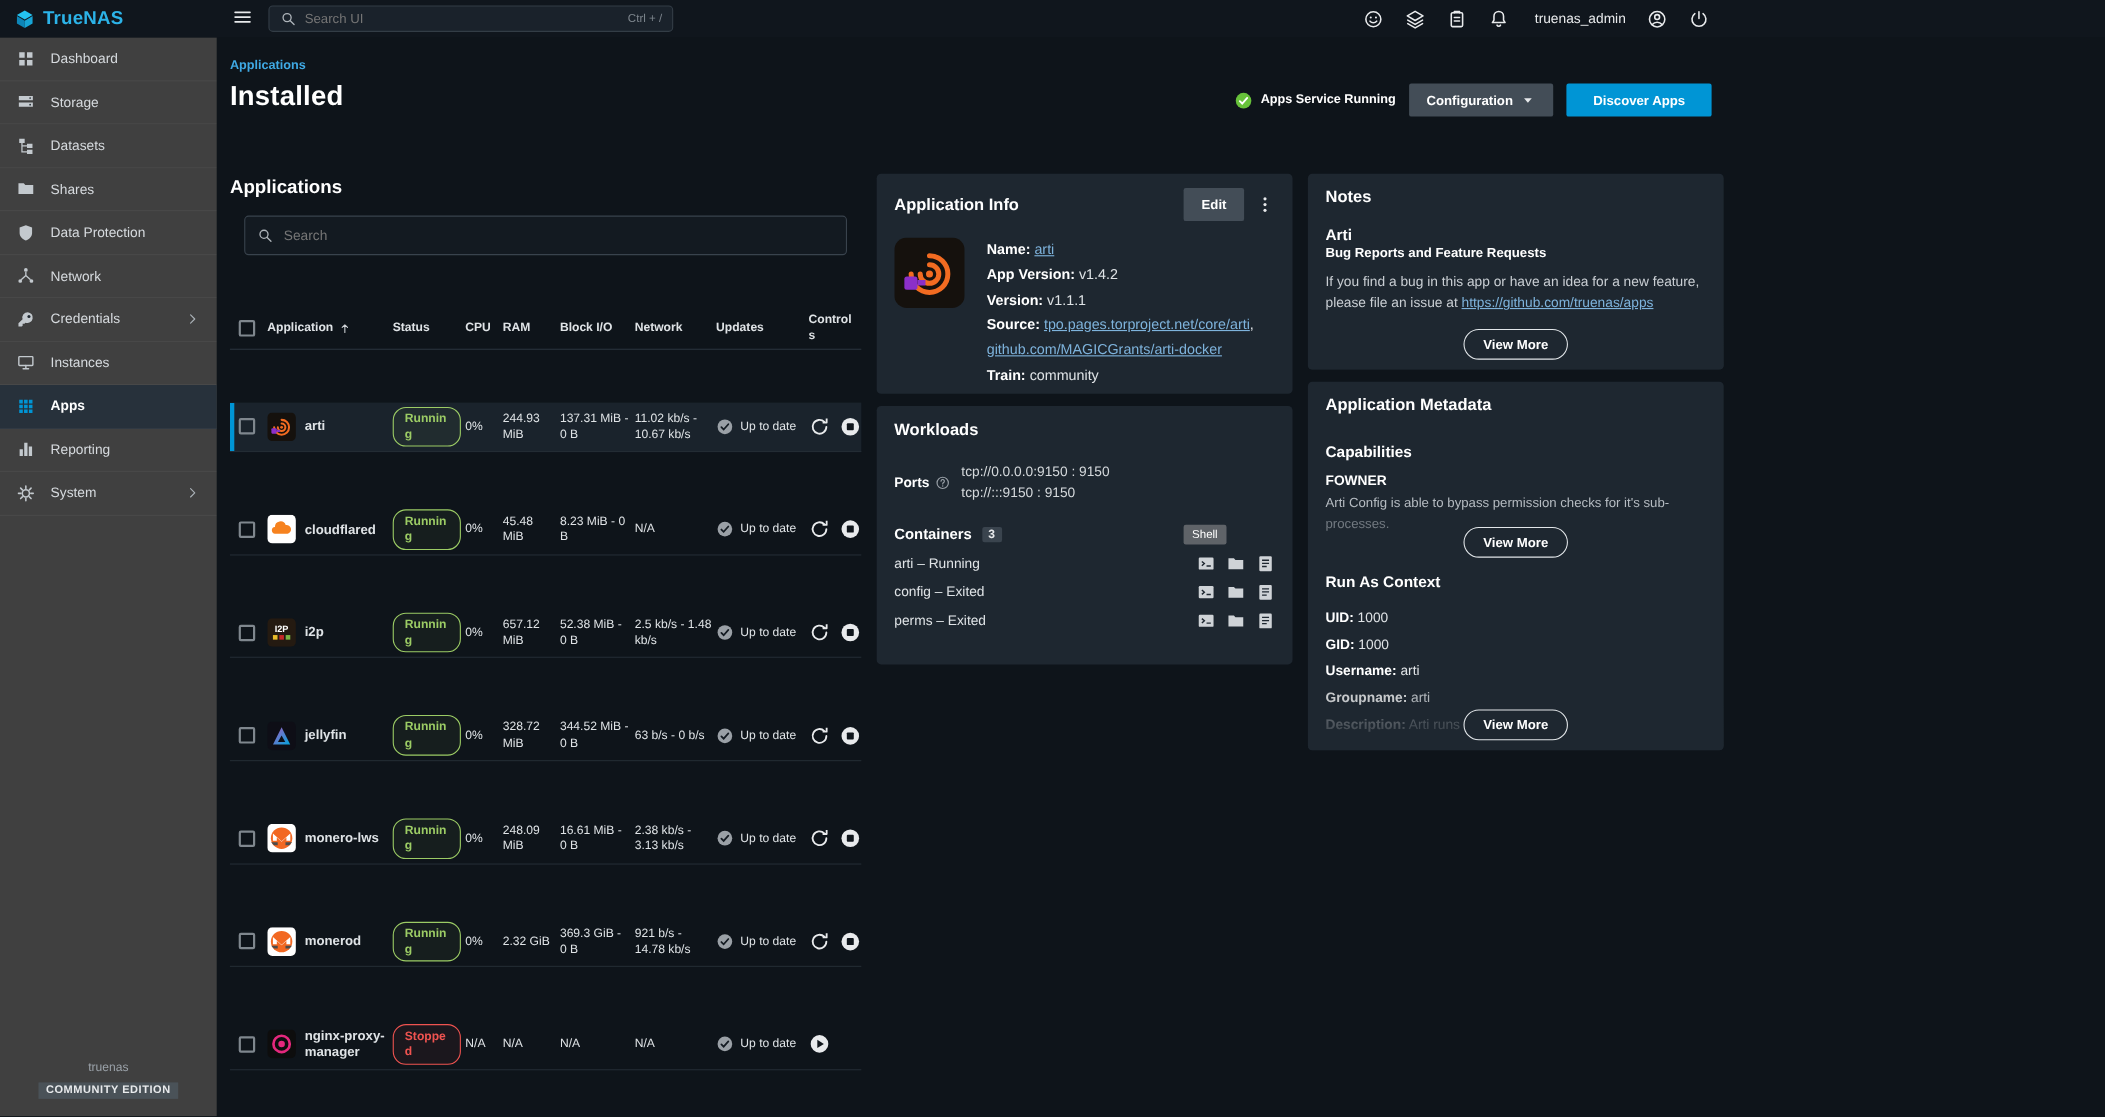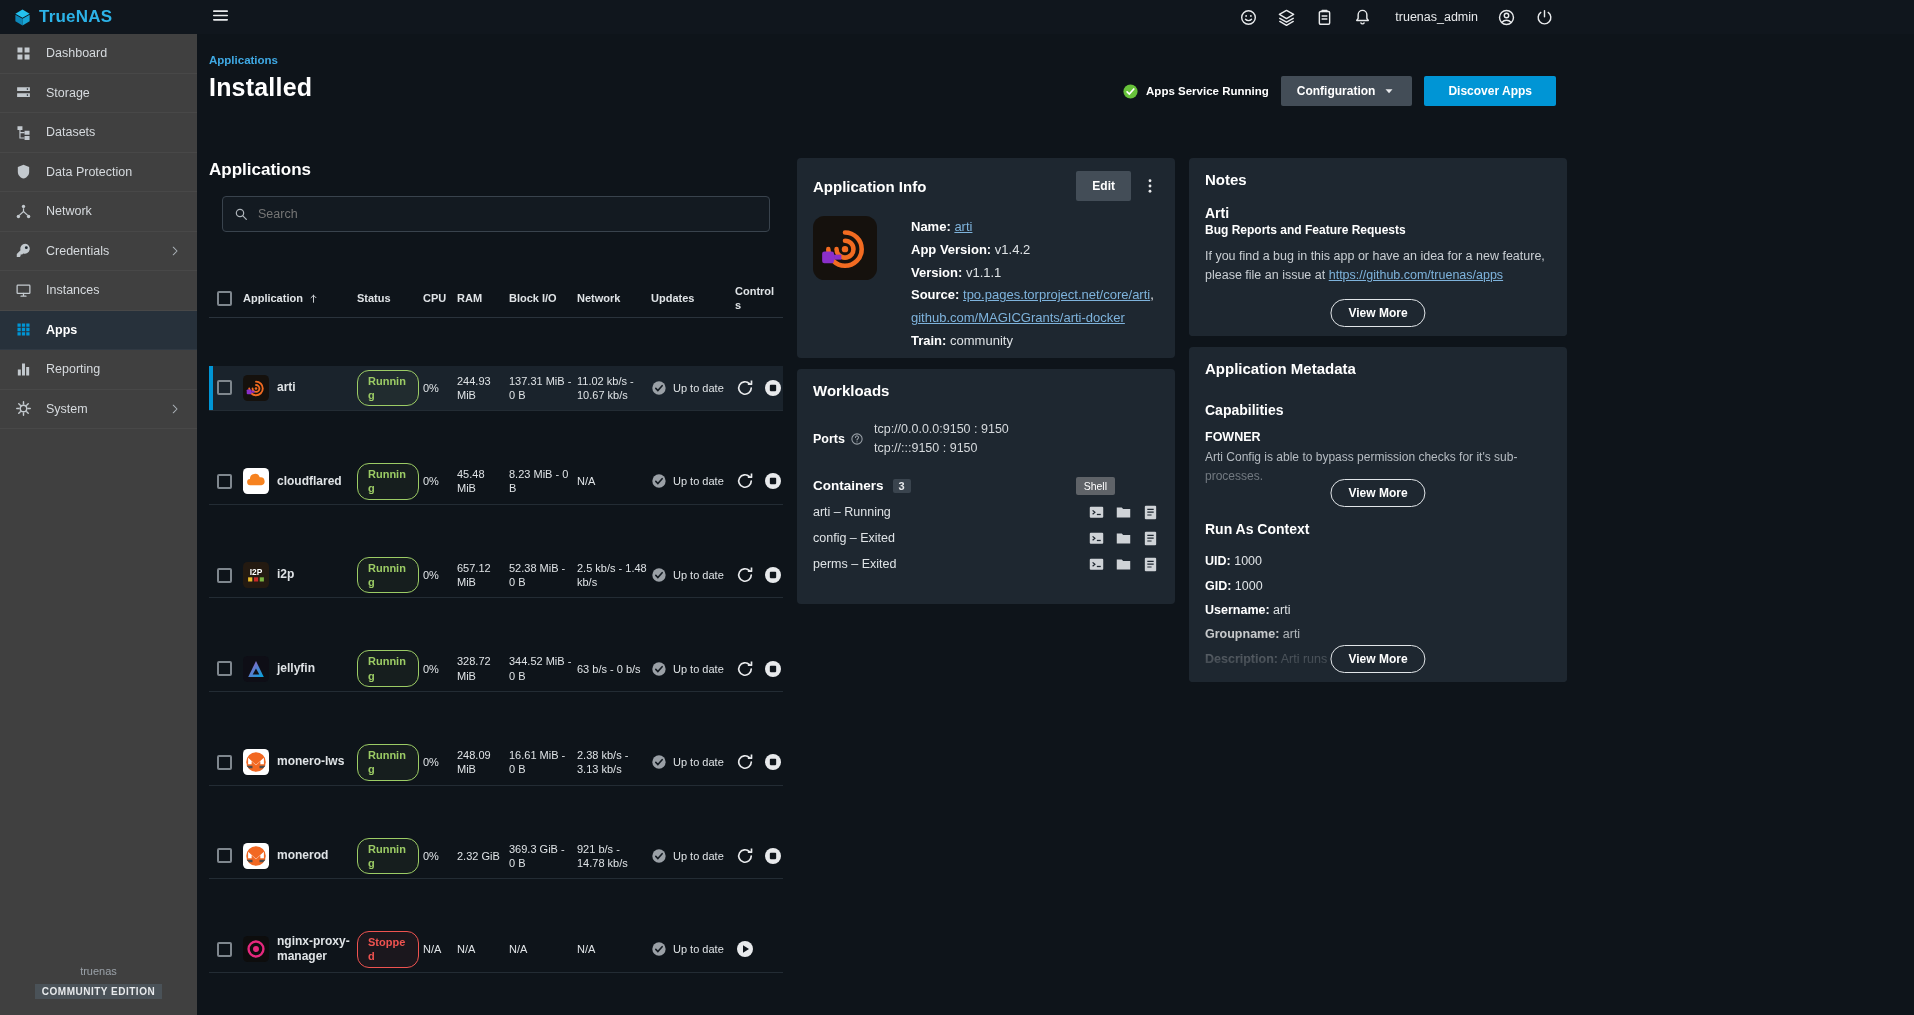--- a/index.html
+++ b/index.html
@@ -80,21 +80,21 @@
   .sort-icon { color:#cfd3d7; }
 
   
   .card { background:#1e2730; border-radius:4px; position:relative; }
   .card-header { display:flex; align-items:center; padding:13px 16px 11px; }
   .card-title { font-size:15px; font-weight:bold; flex:1; }
   .kebab-btn { background:none; border:0; color:#e8eaec; cursor:pointer; margin-left:10px; display:inline-flex; }
   .card-body { padding:4px 16px 14px; }
 
   .app-info-card { height:200px; display:flex; flex-direction:column; }
-  .app-info-body { display:flex; gap:34px; flex:1; }
+  .app-info-body { display:flex; gap:20px; flex:1; }
   .big-app-icon { width:64px; height:64px; flex:0 0 64px; }
   .big-app-icon svg { width:100%; height:100%; }
   .info-fields { font-size:13px; line-height:1.75; color:#dfe3e6; }
   .f-label { font-weight:bold; color:#fff; }
   a.link { color:#7eb3dc; text-decoration:underline; cursor:pointer; }
   .card-footer { padding:10px 16px 12px; display:flex; justify-content:flex-end; }
 
   .workloads-card { height:235px; }
   .ports-row { display:flex; gap:10px; font-size:12.5px; margin-top:6px; }
   .ports-label { font-weight:bold; display:flex; align-items:center; gap:5px; }
@@ -144,20 +144,30 @@
         </span>
       <span class="brand-name">TrueNAS</span>
     </div>
     <button class="hamburger">
       <span class="icon icon-19">
           <svg viewBox="0 0 24 24">
             <path d="M3.5 6.5h17M3.5 12h17M3.5 17.5h17" stroke="currentColor" stroke-width="2" stroke-linecap="round"></path>
           </svg>
         </span>
     </button>
+    <div class="topbar-search">
+      <span class="icon icon-16" style="color:#aeb4ba">
+          <svg viewBox="0 0 24 24">
+            <circle cx="10.5" cy="10.5" r="5.5" fill="none" stroke="currentColor" stroke-width="1.8" stroke-linecap="round" stroke-linejoin="round"></circle>
+            <path d="M14.8 14.8L20 20" fill="none" stroke="currentColor" stroke-width="1.8" stroke-linecap="round" stroke-linejoin="round"></path>
+          </svg>
+        </span>
+      <input placeholder="Search UI" style="">
+      <span class="search-hint">Ctrl + /</span>
+    </div>
     <div class="topbar-actions">
       <span id="topbar-icons" style="display:inline-flex;gap:19px;">
           <button style="background: none; border: 0px; padding: 0px; cursor: pointer; color: rgb(232, 234, 236); display: inline-flex;">
             <span class="icon icon-19">
               <svg viewBox="0 0 24 24">
                 <circle cx="12" cy="12" r="8.6" fill="none" stroke="currentColor" stroke-width="1.8" stroke-linecap="round" stroke-linejoin="round"></circle>
                 <circle cx="9" cy="10" r="1.2" fill="currentColor"></circle>
                 <circle cx="15" cy="10" r="1.2" fill="currentColor"></circle>
                 <path d="M8.2 14.2a5 5 0 0 0 7.6 0" fill="none" stroke="currentColor" stroke-width="1.8" stroke-linecap="round" stroke-linejoin="round"></path>
               </svg>
@@ -231,20 +241,28 @@
             <svg viewBox="0 0 24 24">
               <path d="M3.5 3h7v5.5h-7zM13.5 9.5h7V15h-7zM13.5 17h7v5.5h-7z" fill="currentColor"></path>
               <path d="M7 8.5V19.8h6.5M7 12.2h6.5" fill="none" stroke="currentColor" stroke-width="1.6"></path>
             </svg>
           </span>
           <span class="sidebar-label">Datasets</span>
         </div>
         <div class="sidebar-item">
           <span class="icon icon-17">
             <svg viewBox="0 0 24 24">
+              <path d="M2.5 5h6.8l2 2.2h10.2v11.8H2.5z" fill="currentColor"></path>
+            </svg>
+          </span>
+          <span class="sidebar-label">Shares</span>
+        </div>
+        <div class="sidebar-item">
+          <span class="icon icon-17">
+            <svg viewBox="0 0 24 24">
               <path d="M12 2.5l8 3v6.7c0 4.9-3.4 8.3-8 9.8-4.6-1.5-8-4.9-8-9.8V5.5z" fill="currentColor"></path>
             </svg>
           </span>
           <span class="sidebar-label">Data Protection</span>
         </div>
         <div class="sidebar-item">
           <span class="icon icon-17">
             <svg viewBox="0 0 24 24">
               <circle cx="12" cy="4.8" r="2.4" fill="currentColor"></circle>
               <circle cx="4.8" cy="19" r="2.4" fill="currentColor"></circle>

